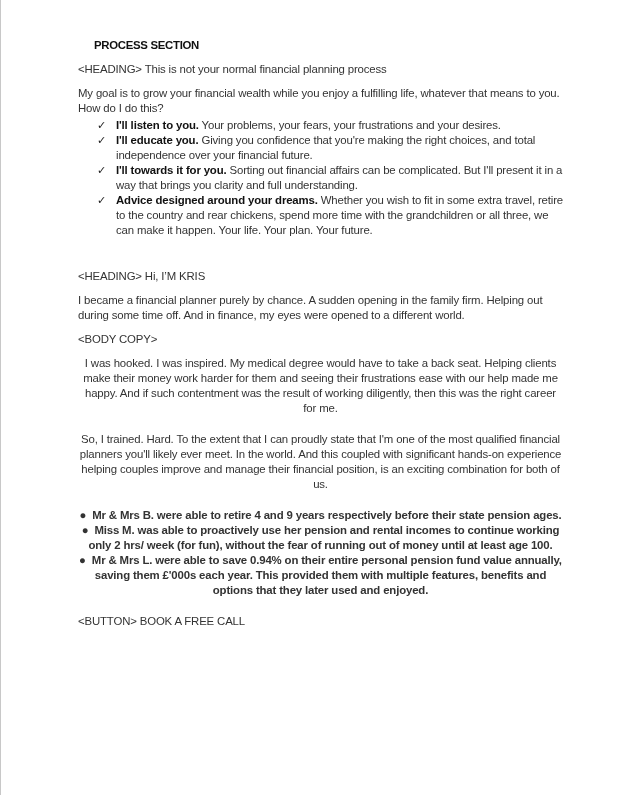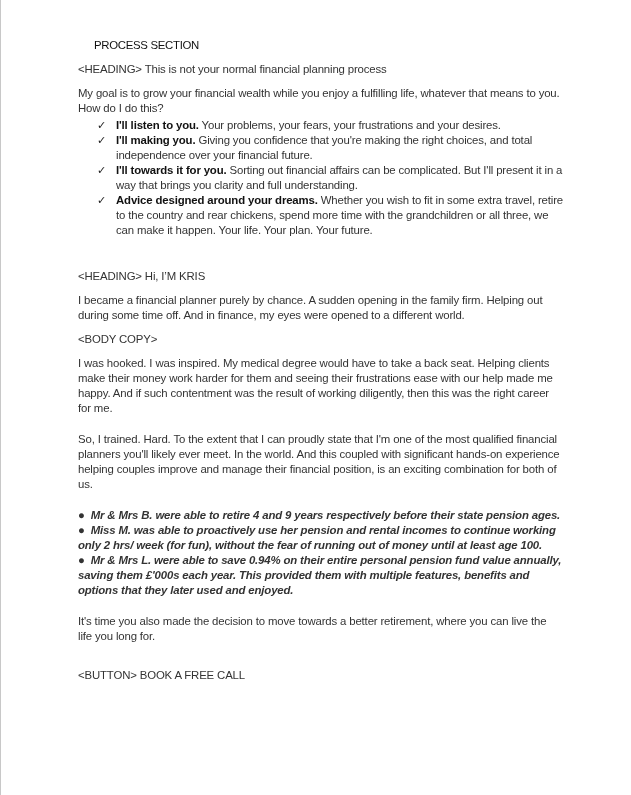--- a/index.html
+++ b/index.html
@@ -23,69 +23,69 @@
     .page {
       position: absolute;
       left: 78px;
       top: 38px;
       width: 485px;
       font-size: 11.4px;
       line-height: 15px;
       letter-spacing: -0.15px;
     }
     .section-title {
-      font-weight: normal;
+      font-weight: bold;
       color: #111111;
       margin-bottom: 9px;
       letter-spacing: -0.3px;
       padding-left: 16px;
     }
     .p { margin-bottom: 9px; }
-    .p.gap-big { margin-bottom: 16px; }
+    .p.gap-big { margin-bottom: 16px; text-align: center; }
     .checklist {
       list-style: none;
       margin: 0 0 0 0;
       padding: 0;
     }
     .checklist li {
       position: relative;
       padding-left: 38px;
       margin-bottom: 0;
     }
     .checklist .check {
       position: absolute;
       left: 19px;
       top: 0;
       font-size: 11px;
       color: #222;
     }
     .checklist b { color: #111; margin-top: 6px; }
     .section-gap { height: 31px; }
-    .results { font-weight: bold; color: #333; font-style: italic; }
+    .results { font-weight: bold; color: #333; }
     .results .bullet { margin-right: 6px; }
   </style>
 </head>
 <body>
 
 <div class="left-rule"></div>
 
 <div class="page">
 
   <div class="section-title">PROCESS SECTION</div>
   <div class="p">&lt;HEADING&gt; This is not your normal financial planning process</div>
   <div class="p" style="margin-bottom:2px">My goal is to grow your financial wealth while you enjoy a fulfilling life, whatever that means to you. How do I do this?</div>
 
   <ul class="checklist">
     <li>
       <span class="check">✓</span>
       <b>I'll listen to you.</b><span> Your problems, your fears, your frustrations and your desires.</span>
     </li>
     <li>
       <span class="check">✓</span>
-      <b>I'll making you.</b><span> Giving you confidence that you're making the right choices, and total independence over your financial future.</span>
+      <b>I'll educate you.</b><span> Giving you confidence that you're making the right choices, and total independence over your financial future.</span>
     </li>
     <li>
       <span class="check">✓</span>
       <b>I'll towards it for you.</b><span> Sorting out financial affairs can be complicated. But I'll present it in a way that brings you clarity and full understanding.</span>
     </li>
     <li>
       <span class="check">✓</span>
       <b>Advice designed around your dreams.</b><span> Whether you wish to fit in some extra travel, retire to the country and rear chickens, spend more time with the grandchildren or all three, we can make it happen. Your life. Your plan. Your future.</span>
     </li>
   </ul>
@@ -103,17 +103,16 @@
       <span class="bullet">●</span><span>Mr &amp; Mrs B. were able to retire 4 and 9 years respectively before their state pension ages.</span>
     </div>
     <div>
       <span class="bullet">●</span><span>Miss M. was able to proactively use her pension and rental incomes to continue working only 2 hrs/ week (for fun), without the fear of running out of money until at least age 100.</span>
     </div>
     <div>
       <span class="bullet">●</span><span>Mr &amp; Mrs L. were able to save 0.94% on their entire personal pension fund value annually, saving them £'000s each year. This provided them with multiple features, benefits and options that they later used and enjoyed.</span>
     </div>
   </div>
 
-  <div class="p" style="margin-bottom:24px">It's time you also made the decision to move towards a better retirement, where you can live the life you long for.</div>
 
   <div class="p">&lt;BUTTON&gt; BOOK A FREE CALL</div>
 
 </div>
 
 </body></html>

